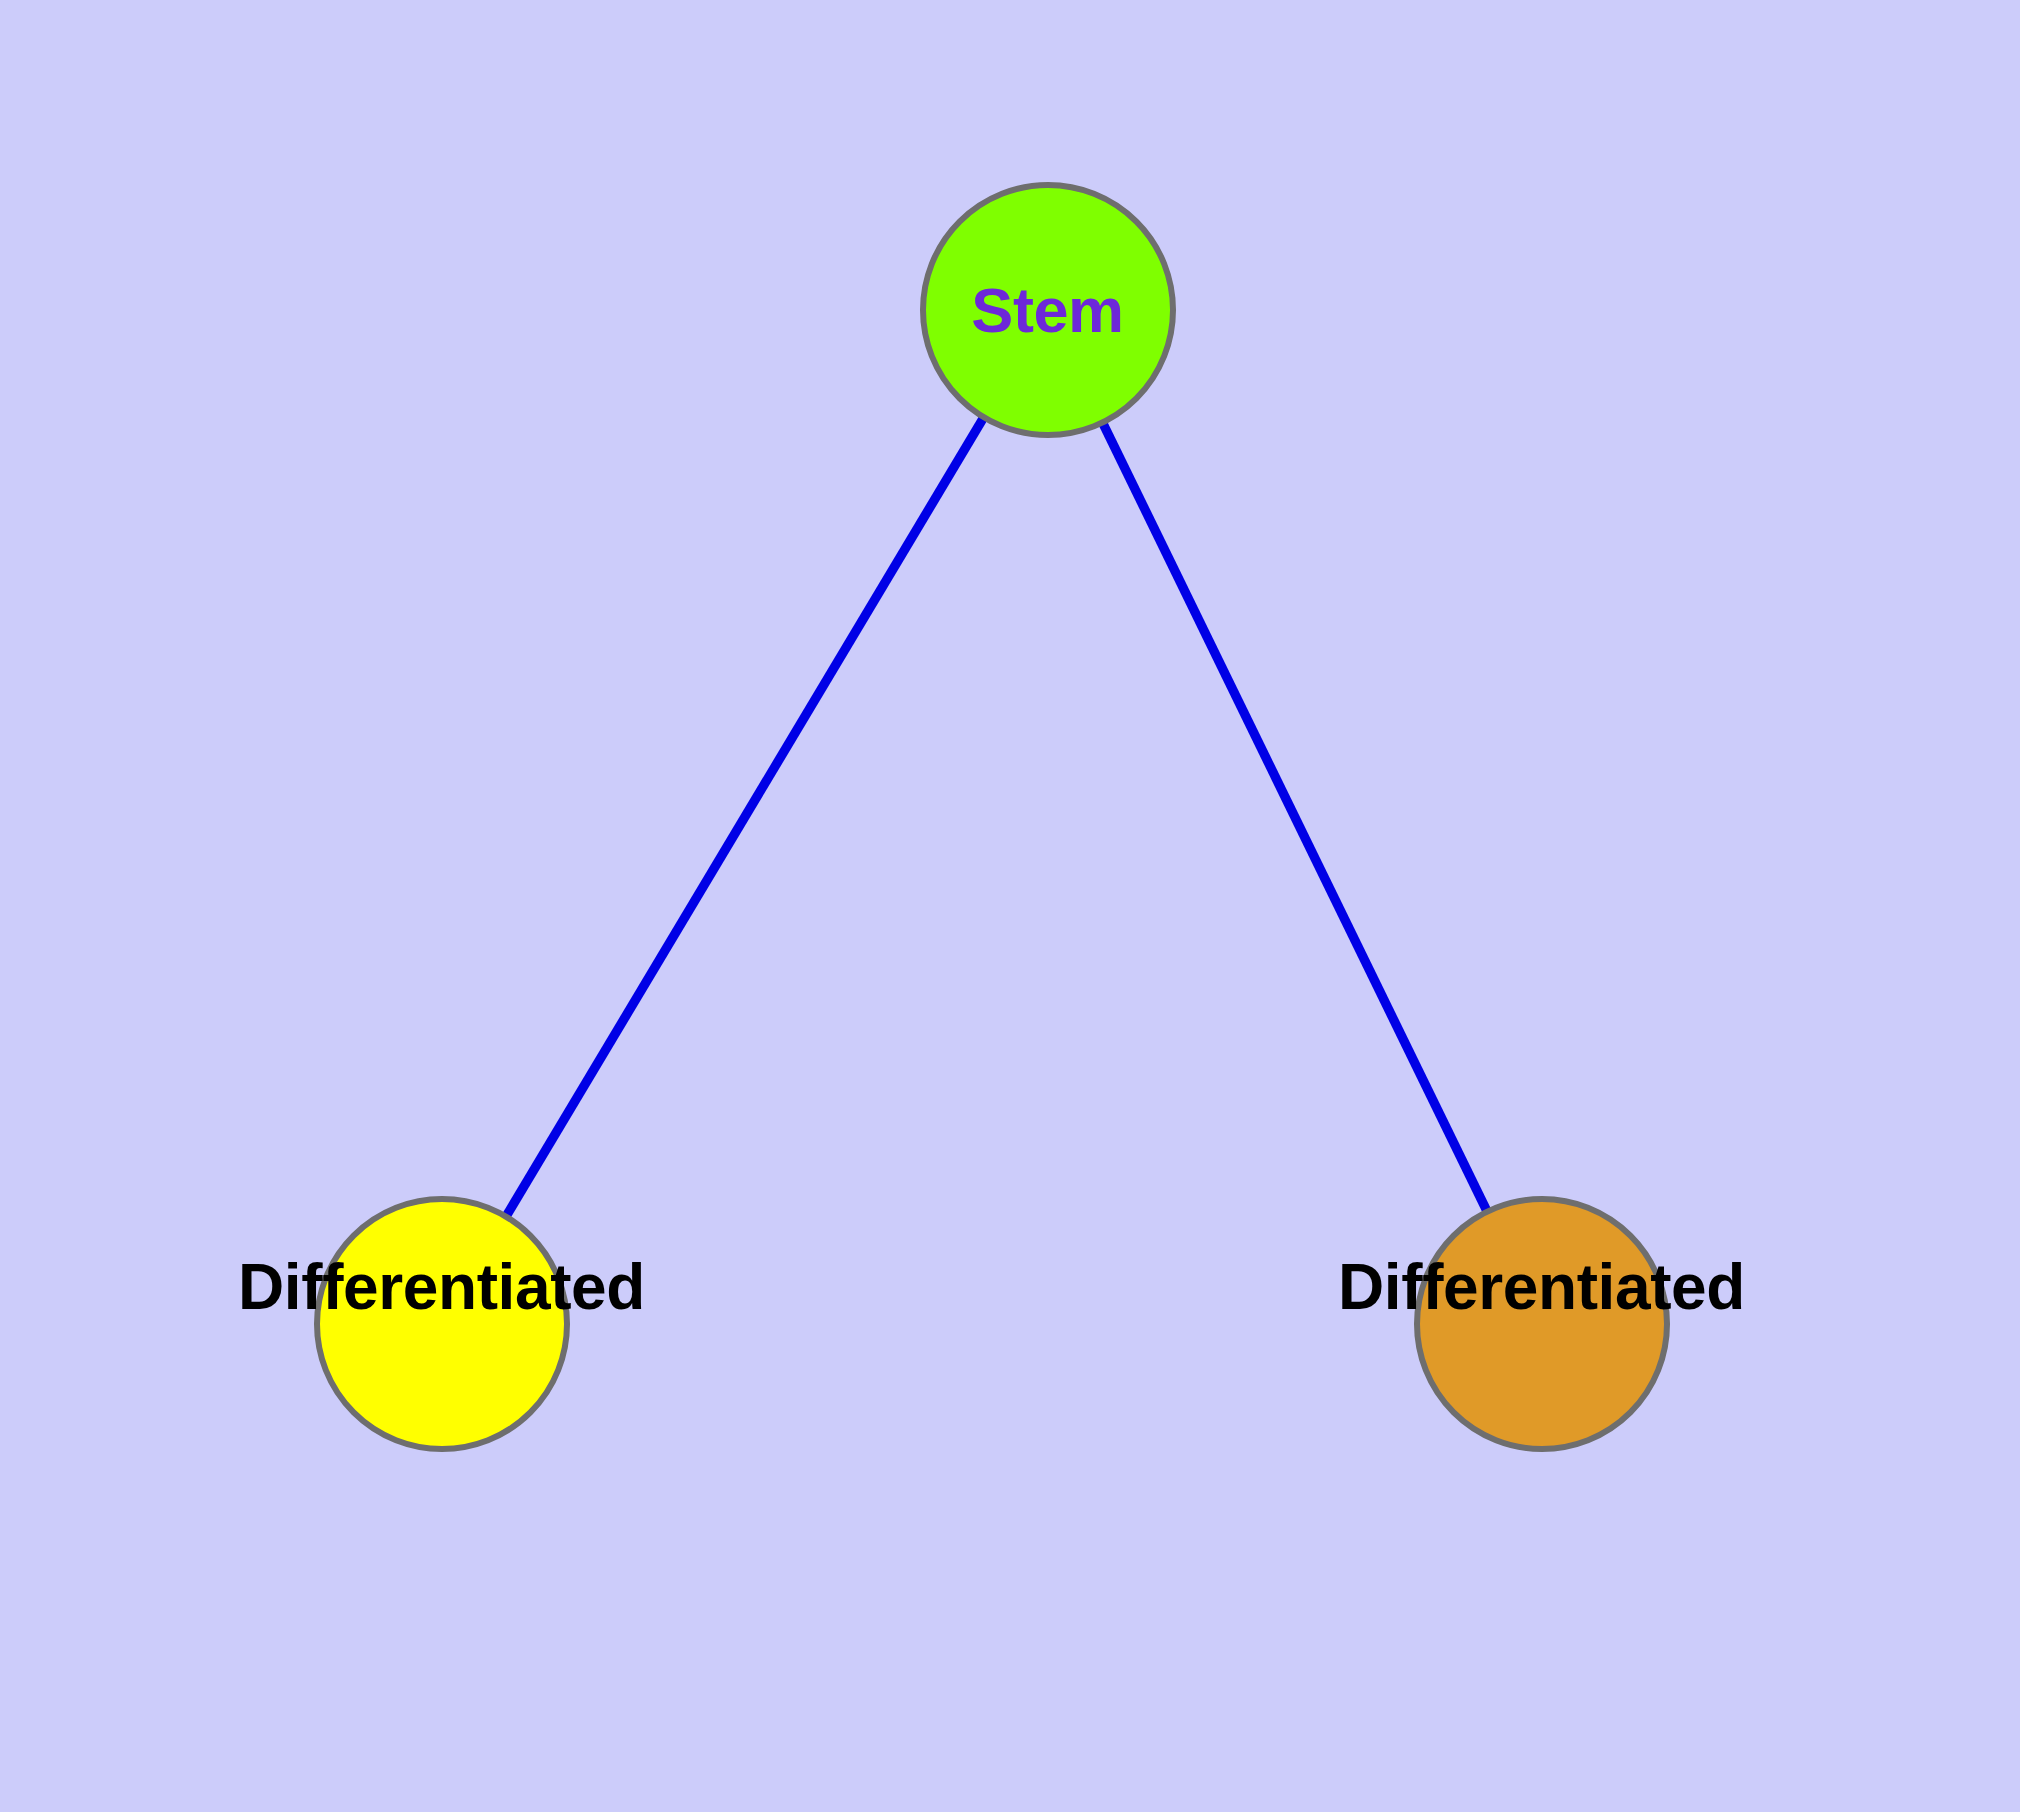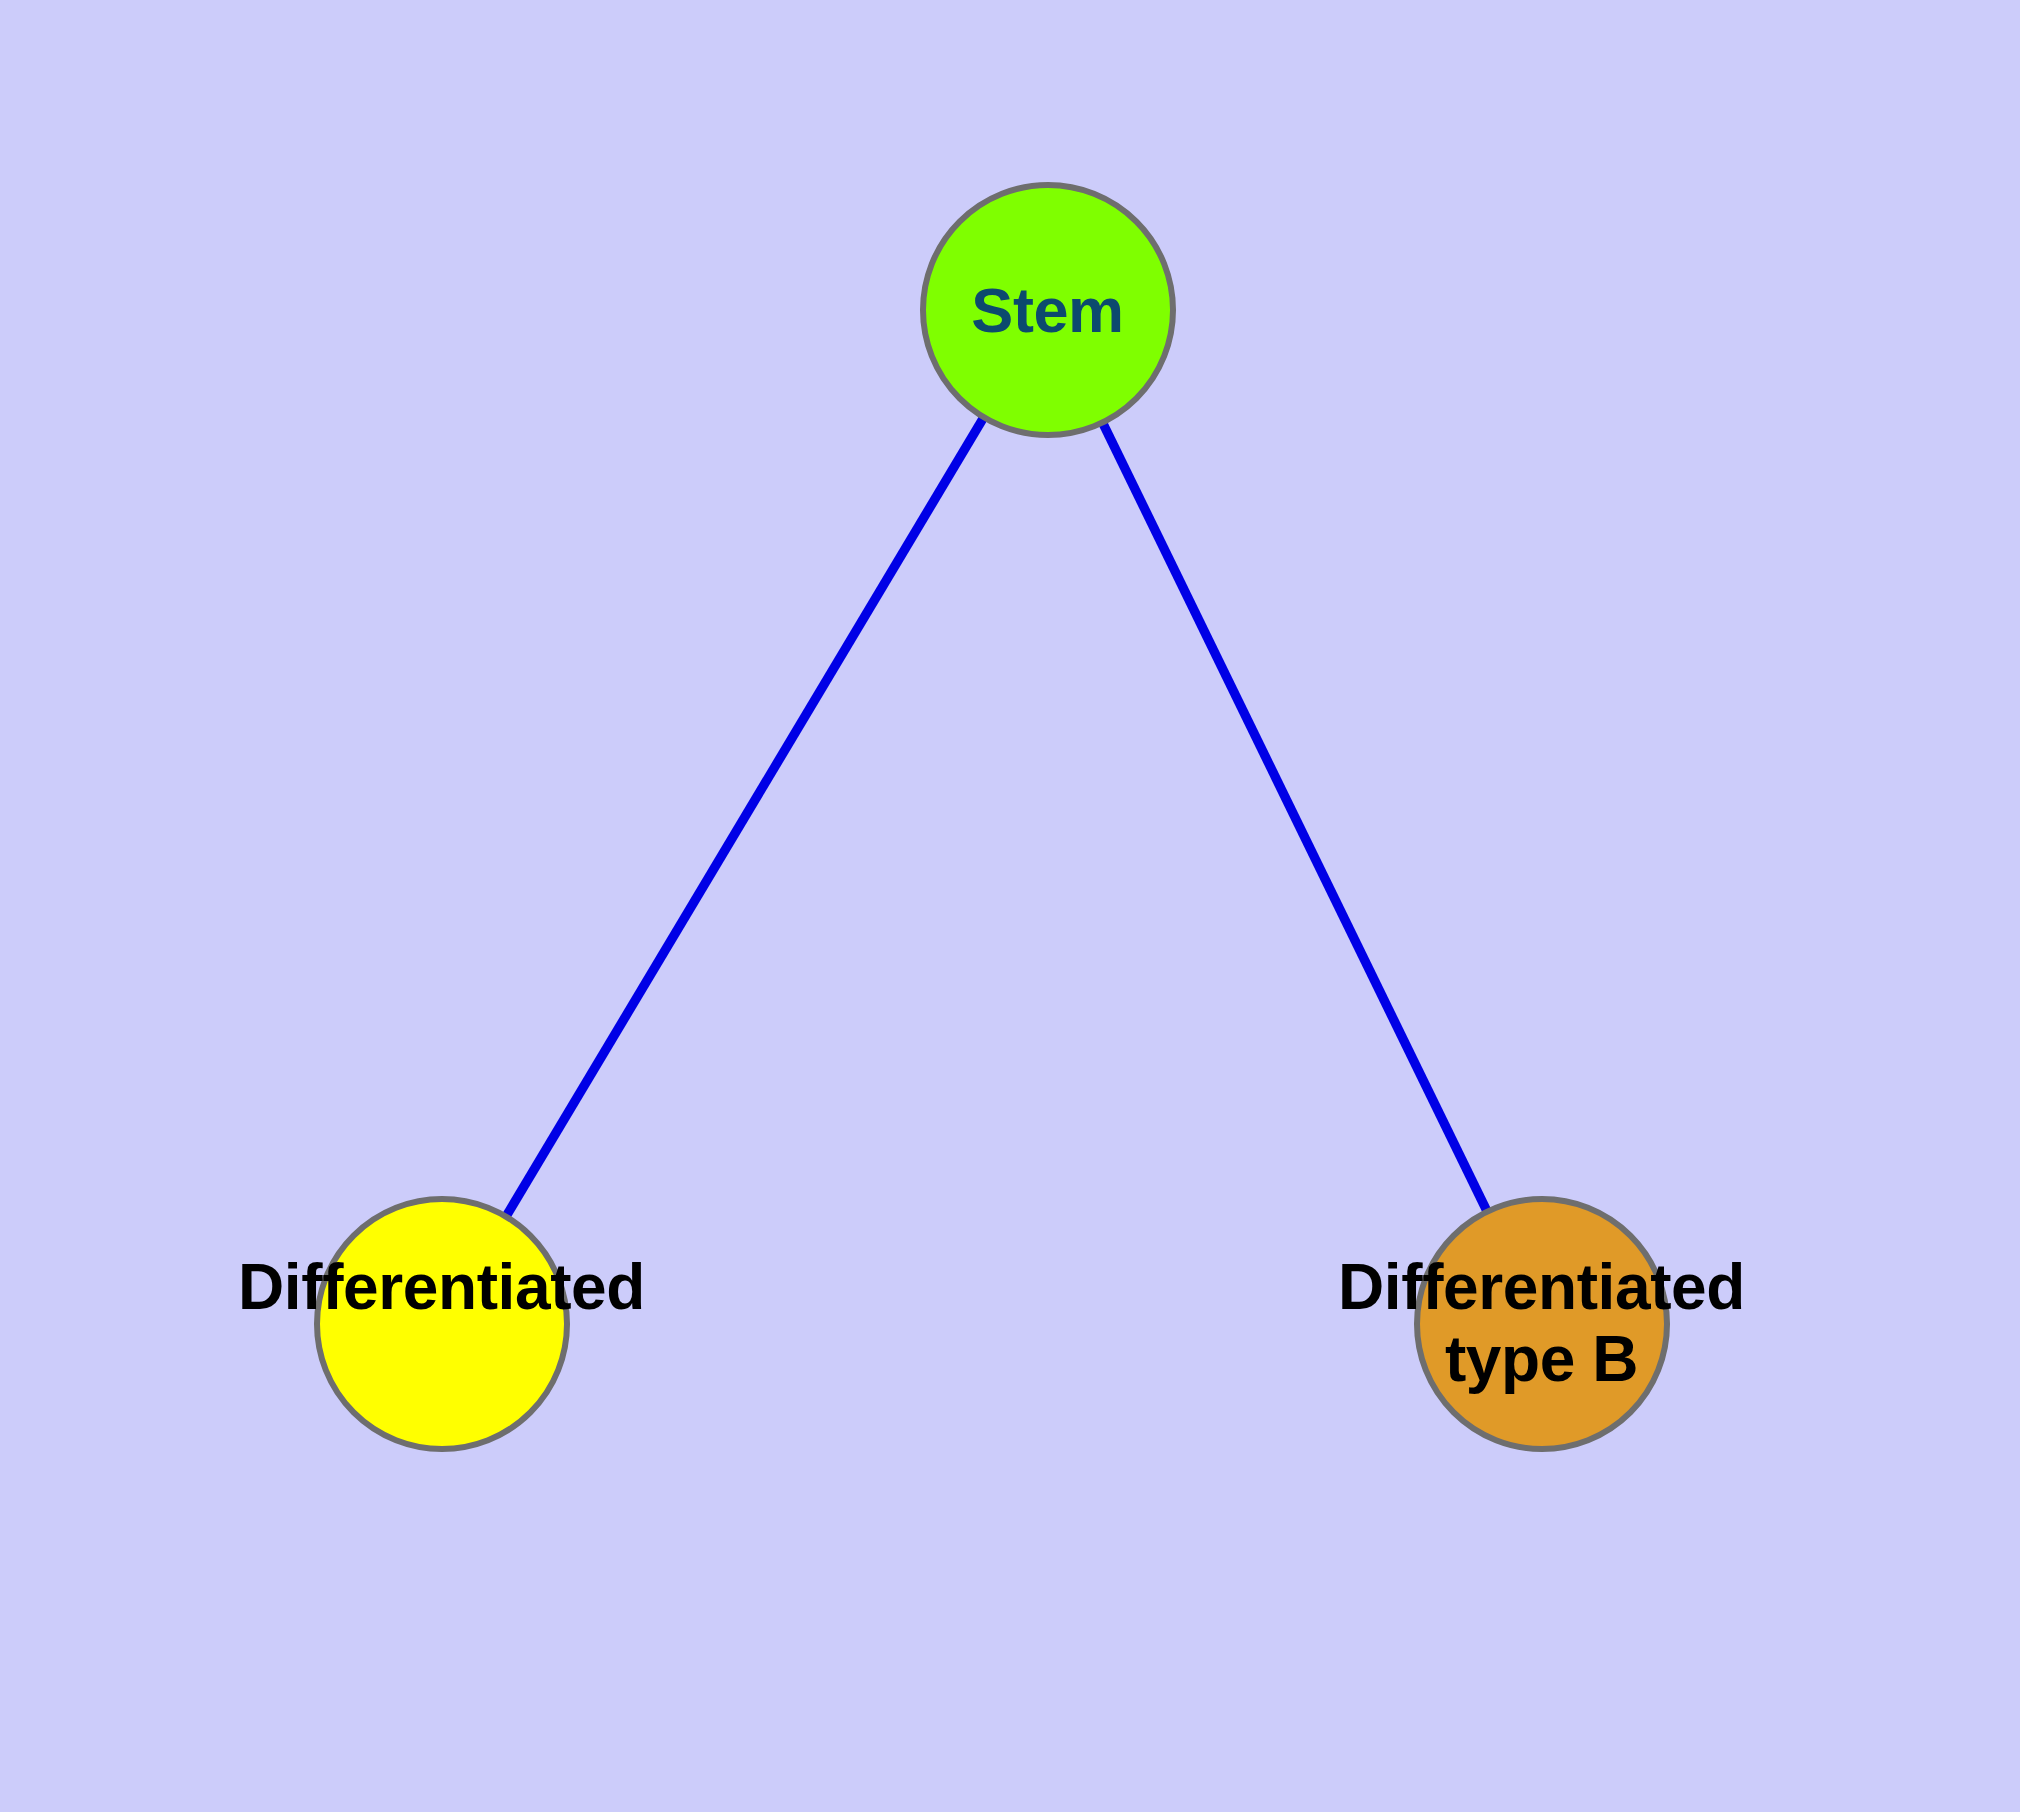--- a/index.html
+++ b/index.html
@@ -89,27 +89,26 @@
 
   <svg id="edge-layer" viewBox="0 0 2384 2138" style="width: 2021px; height: 1812px;">
     <line x1="1236" y1="366" x2="521" y2="1562" stroke="#0000e6" stroke-width="11" stroke-linecap="butt"></line>
     <line x1="1236" y1="366" x2="1819" y2="1562" stroke="#0000e6" stroke-width="11" stroke-linecap="butt"></line>
   </svg>
 
   <div class="node node-stem" style="width: 256px; height: 256px; left: 920px; top: 182px; background: rgb(127, 255, 0); border-color: rgb(110, 110, 110);"></div>
   <div class="node node-diff-a" style="width: 256px; height: 256px; left: 314px; top: 1196px; background: rgb(255, 255, 0); border-color: rgb(110, 110, 110);"></div>
   <div class="node node-diff-b" style="width: 256px; height: 256px; left: 1414px; top: 1196px; background: rgb(224, 154, 40); border-color: rgb(110, 110, 110);"></div>
 
-  <div class="node-label label-stem" style="left: 793px; color: #0c4a6e; top: 275px;">
+  <div class="node-label label-stem" style="left: 793px; color: #6d28d9; top: 275px;">
     <span class="label-line">Stem</span>
   </div>
 
   <div class="node-label label-diff-a" style="left: 187px; color: rgb(0, 0, 0); top: 1251px;">
     <span class="label-line">Differentiated</span>
   </div>
 
   <div class="node-label label-diff-b" style="left: 1287px; color: rgb(0, 0, 0); top: 1251px;">
     <span class="label-line">Differentiated</span>
-    <span class="label-line">type B</span>
   </div>
 
 </div>
 
 
 </body></html>

